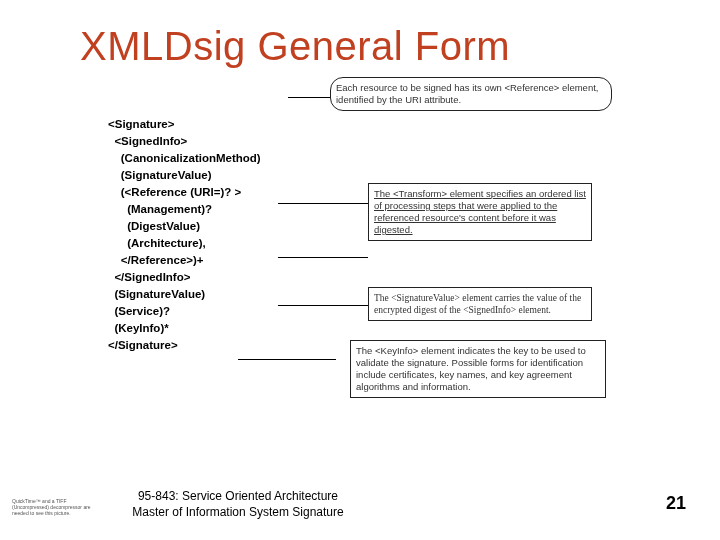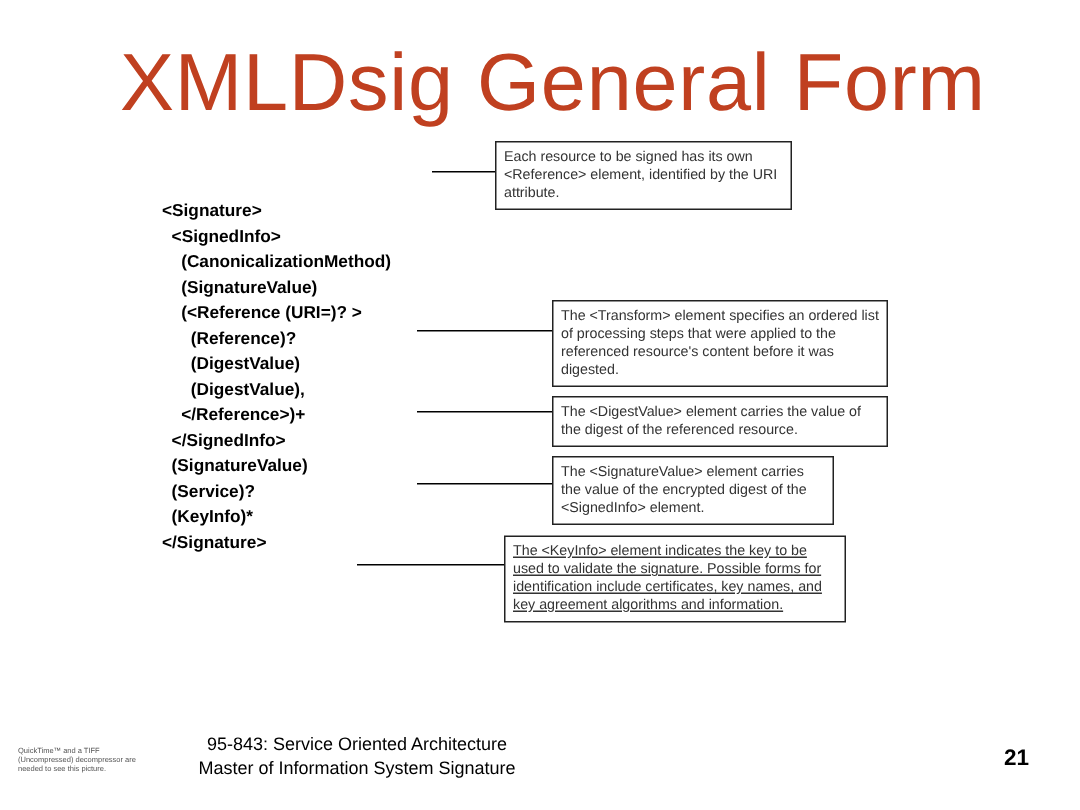--- a/index.html
+++ b/index.html
@@ -7,21 +7,21 @@
     width: 720px;
     height: 540px;
     background: #fff;
     font-family: Arial, Helvetica, sans-serif;
     position: relative;
     overflow: hidden;
   }
   .title {
     color: #c04020;
     font-family: Verdana, Geneva, sans-serif;
-    font-size: 54px;
+    font-size: 40px;
     font-weight: 400;
     text-align: left;
     padding: 24px 0 0 80px;
     letter-spacing: 0.5px;
   }
   .diagram {
     position: relative;
     margin: 30px 0 0 108px;
     width: 540px;
     height: 340px;
@@ -36,25 +36,25 @@
   }
   .callout {
     position: absolute;
     border: 1px solid #222;
     background: #fff;
     font-size: 9.5px;
     line-height: 12px;
     color: #333;
     padding: 4px 5px;
   }
-  .c1 { left: 222px; top: -22px;  width: 198px; }
-  .c2 { left: 260px; top: 84px;  width: 224px; }
+  .c1 { left: 222px; top: -22px;  width: 282px; border-radius: 13px; }
+  .c2 { left: 260px; top: 84px;  width: 224px; text-decoration: underline; }
   .c3 { left: 260px; top: 148px; width: 224px; }
-  .c4 { left: 260px; top: 188px; width: 188px; }
-  .c5 { left: 228px; top: 241px; width: 228px; text-decoration: underline; }
+  .c4 { left: 260px; top: 188px; width: 224px; font-family: Liberation Serif, serif; }
+  .c5 { left: 242px; top: 241px; width: 256px; }
   .line {
     position: absolute;
     background: #000;
     height: 1px;
   }
   
   .l1 { left: 180px; top: -2px;  width: 42px; }        
   .l2 { left: 170px; top: 104px; width: 90px; }        
   .l3 { left: 170px; top: 158px; width: 90px; }        
   .l4 { left: 170px; top: 206px; width: 90px; }        
@@ -67,21 +67,21 @@
     line-height: 16px;
     color: #000;
     text-align: center;
     width: 260px;
   }
   .page-num {
     position: absolute;
     right: 34px;
     bottom: 26px;
     font-weight: bold;
-    font-size: 15px;
+    font-size: 18px;
     color: #000;
   }
   .tiny-label {
     position: absolute;
     left: 12px;
     bottom: 24px;
     font-size: 5px;
     line-height: 6px;
     color: #555;
     width: 80px;
@@ -93,33 +93,32 @@
 <h1 class="title">XMLDsig General Form</h1>
 
 <div class="diagram">
 
   <div class="code">
 <span>&lt;Signature&gt;</span>
 <span>  &lt;SignedInfo&gt;</span>
 <span>    (CanonicalizationMethod)</span>
 <span>    (SignatureValue)</span>
 <span>    (&lt;Reference (URI=)? &gt;</span>
-<span>      (Reference)?</span>
+<span>      (Management)?</span>
 <span>      (DigestValue)</span>
-<span>      (DigestValue),</span>
+<span>      (Architecture),</span>
 <span>    &lt;/Reference&gt;)+</span>
 <span>  &lt;/SignedInfo&gt;</span>
 <span>  (SignatureValue)</span>
 <span>  (Service)?</span>
 <span>  (KeyInfo)*</span>
 <span>&lt;/Signature&gt;</span></div>
 
   <div class="callout c1">Each resource to be signed has its own &lt;Reference&gt; element, identified by the URI attribute.</div>
   <div class="callout c2">The &lt;Transform&gt; element specifies an ordered list of processing steps that were applied to the referenced resource's content before it was digested.</div>
-  <div class="callout c3">The &lt;DigestValue&gt; element carries the value of the digest of the referenced resource.</div>
   <div class="callout c4">The &lt;SignatureValue&gt; element carries the value of the encrypted digest of the &lt;SignedInfo&gt; element.</div>
   <div class="callout c5">The &lt;KeyInfo&gt; element indicates the key to be used to validate the signature. Possible forms for identification include certificates, key names, and key agreement algorithms and information.</div>
 
   <div class="line l1"></div>
   <div class="line l2"></div>
   <div class="line l3"></div>
   <div class="line l4"></div>
   <div class="line l5"></div>
 </div>
 

